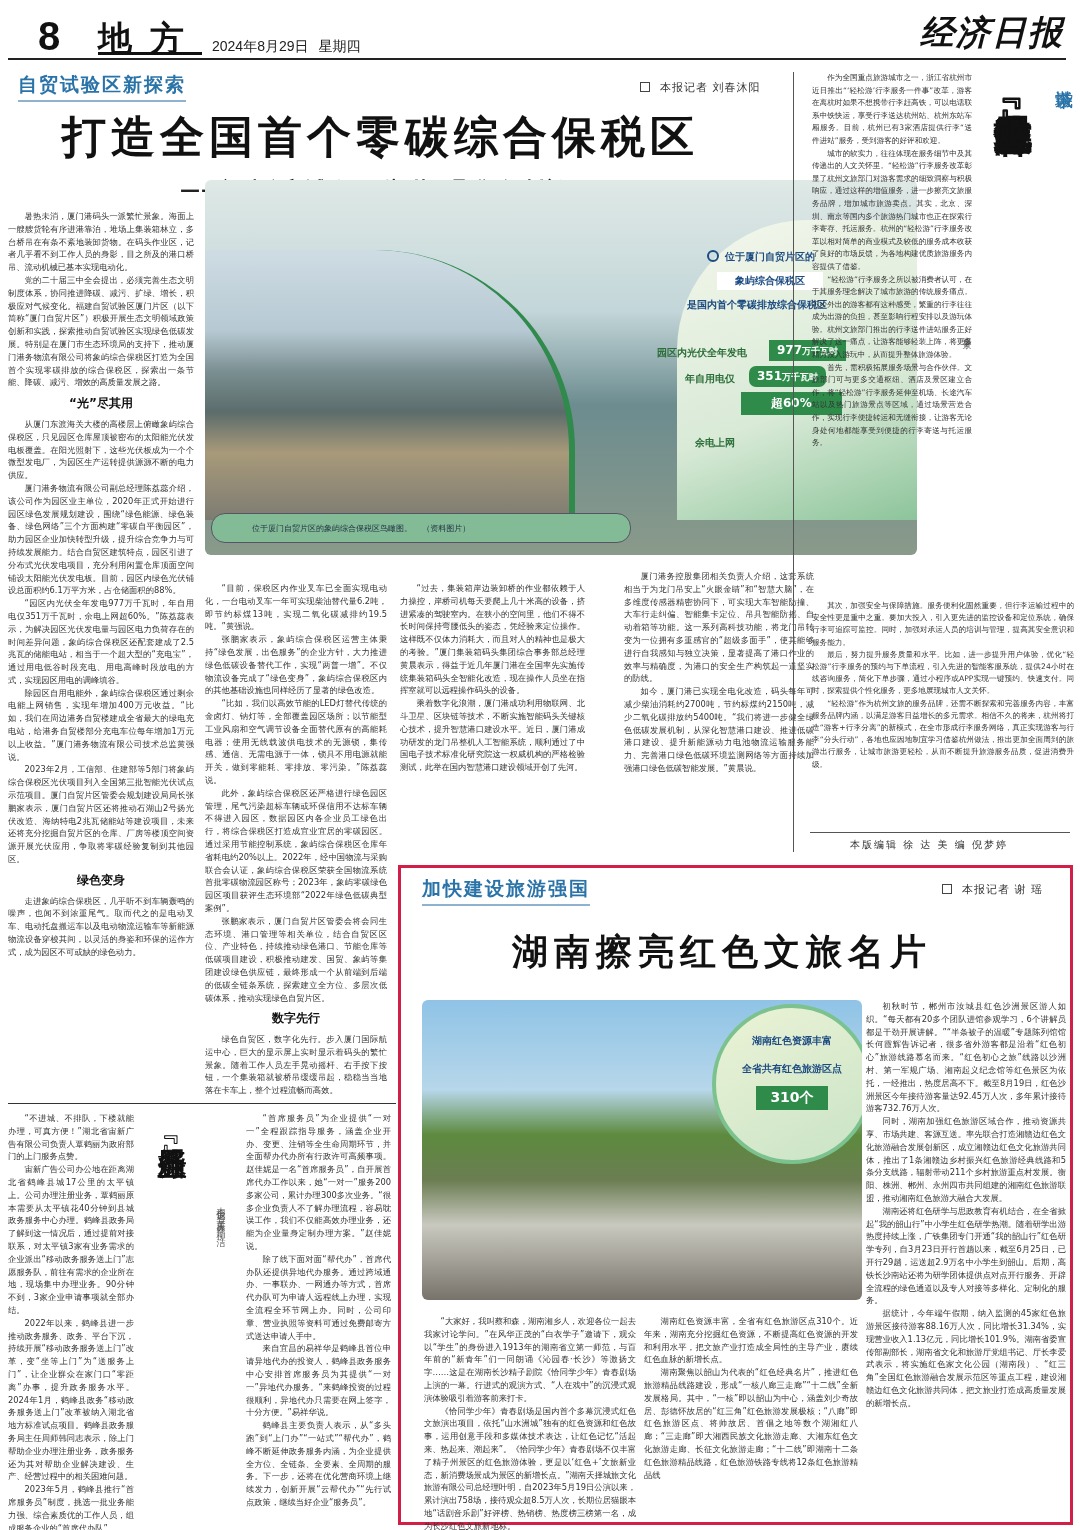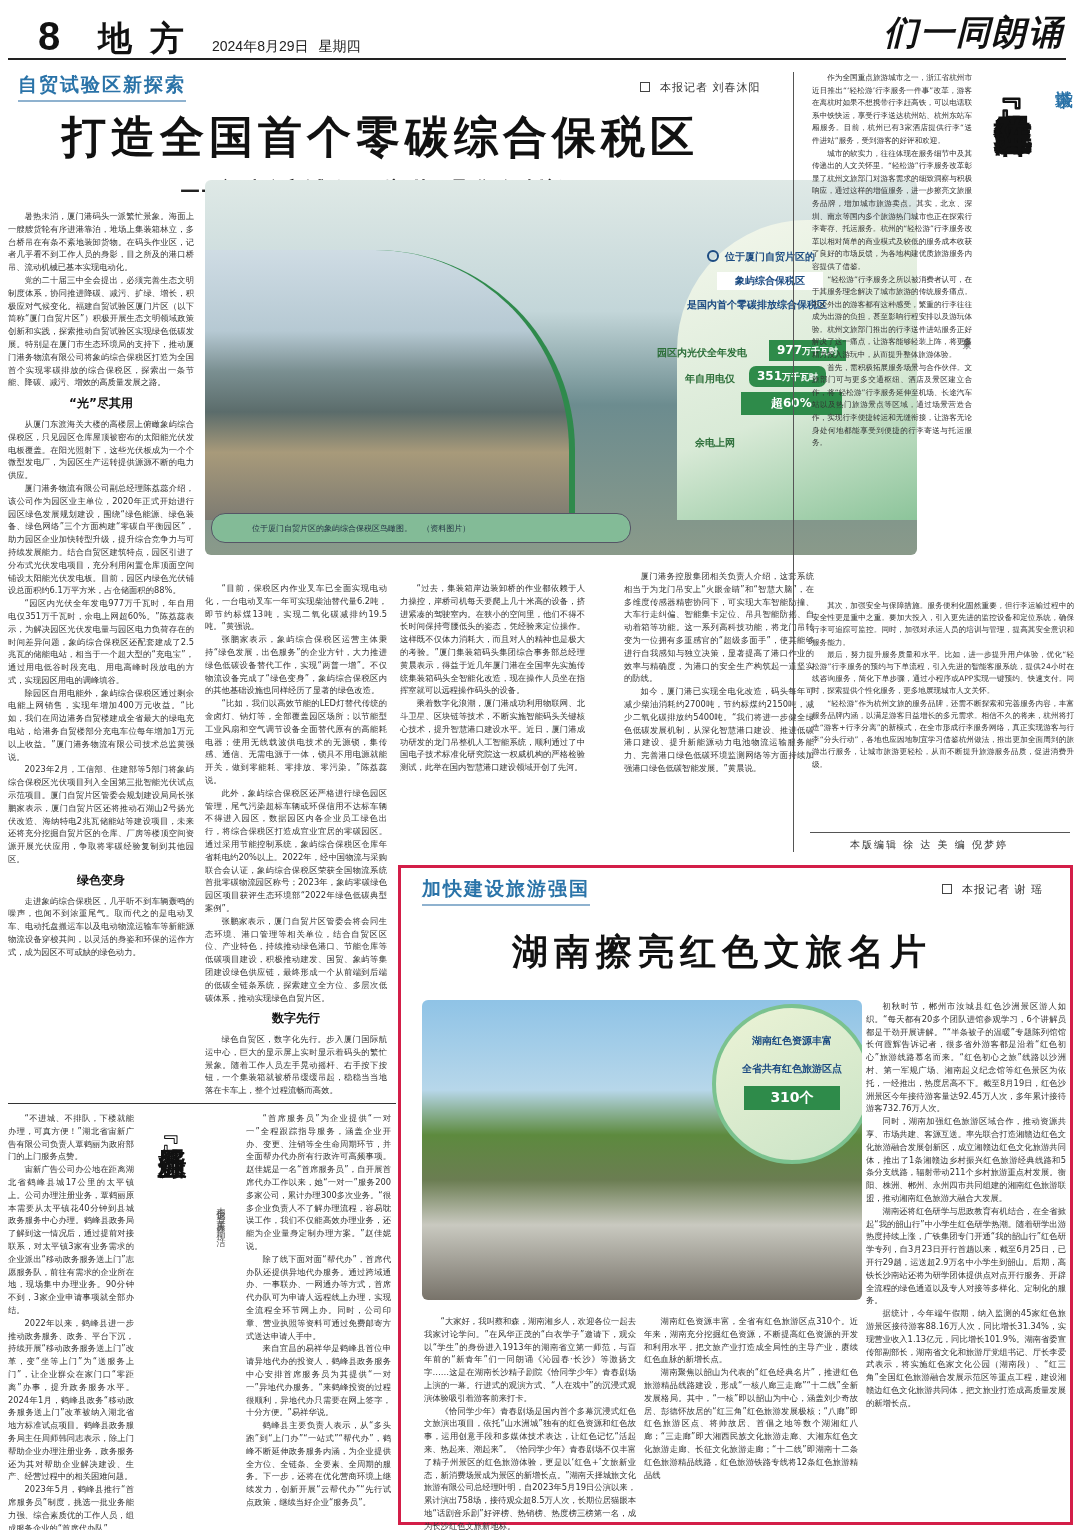--- a/index.html
+++ b/index.html
@@ -1,19 +1,19 @@
 <!DOCTYPE html>
 <html><head>
 <meta charset="utf-8">
 <style>
   * { box-sizing: border-box; margin: 0; padding: 0; }
   body { width: 1080px; height: 1530px; background: #fff; font-family: "DejaVu Serif", serif; color: #222; position: relative; overflow: hidden; }
   .abs { position: absolute; }
   .mast-num { left: 38px; top: 14px; font-family: "Liberation Sans", sans-serif; font-weight: bold; font-size: 40px; color: #111; }
-  .mast-sec { left: 98px; top: 16px; font-size: 34px; font-weight: bold; letter-spacing: 18px; color: #111; }
+  .mast-sec { left: 98px; top: 16px; font-size: 34px; font-weight: bold; letter-spacing: 18px; color: #111; text-decoration: underline; }
   .mast-date { left: 212px; top: 38px; font-family: "Liberation Sans", sans-serif; font-size: 14px; color: #222; word-spacing: 6px; }
   .mast-logo { right: 16px; top: 10px; font-size: 34px; font-style: italic; font-weight: bold; letter-spacing: 2px; color: #111; }
   .mast-rule { left: 8px; top: 58px; width: 1058px; height: 2px; background: #222; }
   .kicker { font-size: 19px; color: #2a73a8; font-weight: bold; letter-spacing: 2px; border-bottom: 2px solid #8fb2cf; padding-bottom: 2px; }
   .byline { font-size: 11px; color: #333; letter-spacing: 1px; }
   .byline .box { display:inline-block; width:10px; height:10px; border:1px solid #444; margin-right:10px; vertical-align:-1px; }
   .headline { font-family: "DejaVu Sans", sans-serif; font-weight: bold; color: #111; letter-spacing: 4px; }
   .subhead { font-size: 20px; font-weight: bold; color: #222; letter-spacing: 1px; }
   .col { font-size: 8.3px; line-height: 12.8px; color: #333; text-align: justify; font-family: "DejaVu Sans", sans-serif; }
   .col p { text-indent: 2em; }
@@ -35,21 +35,21 @@
   .hunan-badge { position:absolute; left: 290px; top: 4px; width: 160px; height: 160px; border-radius: 50%; background: linear-gradient(150deg,#ecf3d6,#c9e3c6); border: 4px solid #7bc28f; }
   .hunan-badge div { text-align:center; font-family:"DejaVu Sans",sans-serif; font-size:10px; font-weight:bold; color:#1d4c82; }
   .hunan-cap { position:absolute; left: 0; bottom: 6px; width: 440px; height: 28px; background:#2a8a3c; border-radius: 14px; color:#fff; font-size: 8px; line-height: 28px; padding-left: 30px; }
 </style>
 </head>
 <body>
 
 <div class="abs mast-num">8</div>
 <div class="abs mast-sec">地方</div>
 <div class="abs mast-date">2024年8月29日 星期四</div>
-<div class="abs mast-logo">们一同朗诵</div>
+<div class="abs mast-logo">经济日报</div>
 <div class="abs mast-rule"></div>
 
 <div class="abs kicker" style="left:18px; top:72px;">自贸试验区新探索</div>
 <div class="abs byline" style="left:640px; top:80px;"><span class="box"></span><span>本报记者 刘春沐阳</span></div>
 <div class="abs headline" style="left:62px; top:108px; font-size:44px; letter-spacing:5px;">打造全国首个零碳综合保税区</div>
 <div class="abs subhead" style="left:180px; top:176px;">——福建自贸试验区厦门片区聚焦降碳扩绿</div>
 
 <div class="abs col" style="left:8px; top:210px; width:186px;">
   <p>暑热未消，厦门港码头一派繁忙景象。海面上一艘艘货轮有序进港靠泊，堆场上集装箱林立，多台桥吊在有条不紊地装卸货物。在码头作业区，记者几乎看不到工作人员的身影，目之所及的港口桥吊、流动机械已基本实现电动化。</p>
   <p>党的二十届三中全会提出，必须完善生态文明制度体系，协同推进降碳、减污、扩绿、增长，积极应对气候变化。福建自贸试验区厦门片区（以下简称“厦门自贸片区”）积极开展生态文明领域政策创新和实践，探索推动自贸试验区实现绿色低碳发展。特别是在厦门市生态环境局的支持下，推动厦门港务物流有限公司将象屿综合保税区打造为全国首个实现零碳排放的综合保税区，探索出一条节能、降碳、减污、增效的高质量发展之路。</p>
@@ -135,21 +135,21 @@
 
 <div class="abs red-frame"></div>
 <div class="abs kicker" style="left:422px; top:876px;">加快建设旅游强国</div>
 <div class="abs byline" style="left:942px; top:882px;"><span class="box"></span><span>本报记者 谢 瑶</span></div>
 <div class="abs headline" style="left:512px; top:928px; font-family:'DejaVu Serif', serif; font-size:36px; letter-spacing:6px;">湖南擦亮红色文旅名片</div>
 
 <div class="abs hunan-photo">
   <div class="hunan-badge">
     <div style="margin-top:26px;">湖南红色资源丰富</div>
     <div style="margin-top:14px;">全省共有红色旅游区点</div>
-    <div style="margin:10px auto 0; width:96px; background:#2e8b4a; color:#fff; font-size:14px; padding:3px 0;">310个</div>
+    <div style="margin:10px auto 0; width:72px; background:#2e8b4a; color:#fff; font-size:14px; padding:3px 0;">310个</div>
   </div>
 </div>
 
 <div class="abs col" style="left:866px; top:1000px; width:200px;">
   <p>初秋时节，郴州市汝城县红色沙洲景区游人如织。“每天都有20多个团队进馆参观学习，6个讲解员都是干劲开展讲解。”“半条被子的温暖”专题陈列馆馆长何霞辉告诉记者，很多省外游客都是沿着“红色初心”旅游线路慕名而来。“红色初心之旅”线路以沙洲村、第一军规广场、湘南起义纪念馆等红色景区为依托，一经推出，热度居高不下。截至8月19日，红色沙洲景区今年接待游客量达92.45万人次，多年累计接待游客732.76万人次。</p>
   <p>同时，湖南加强红色旅游区域合作，推动资源共享、市场共建、客源互送。率先联合打造湘赣边红色文化旅游融合发展创新区，成立湘赣边红色文化旅游共同体，推出了1条湘赣边乡村振兴红色旅游经典线路和5条分支线路，辐射带动211个乡村旅游重点村发展。衡阳、株洲、郴州、永州四市共同组建的湘南红色旅游联盟，推动湘南红色旅游大融合大发展。</p>
   <p>湖南还将红色研学与思政教育有机结合，在全省掀起“我的韶山行”中小学生红色研学热潮。随着研学出游热度持续上涨，广铁集团专门开通“我的韶山行”红色研学专列，自3月23日开行首趟以来，截至6月25日，已开行29趟，运送超2.9万名中小学生到韶山。后期，高铁长沙南站还将为研学团体提供点对点开行服务、开辟全流程的绿色通道以及专人对接等多样化、定制化的服务。</p>
   <p>据统计，今年端午假期，纳入监测的45家红色旅游景区接待游客88.16万人次，同比增长31.34%，实现营业收入1.13亿元，同比增长101.9%。湖南省委宣传部副部长，湖南省文化和旅游厅党组书记、厅长李爱武表示，将实施红色家文化公园（湖南段）、“红三角”全国红色旅游融合发展示范区等重点工程，建设湘赣边红色文化旅游共同体，把文旅业打造成高质量发展的新增长点。</p>
 </div>
 <div class="abs col" style="left:424px; top:1315px; width:212px;">

